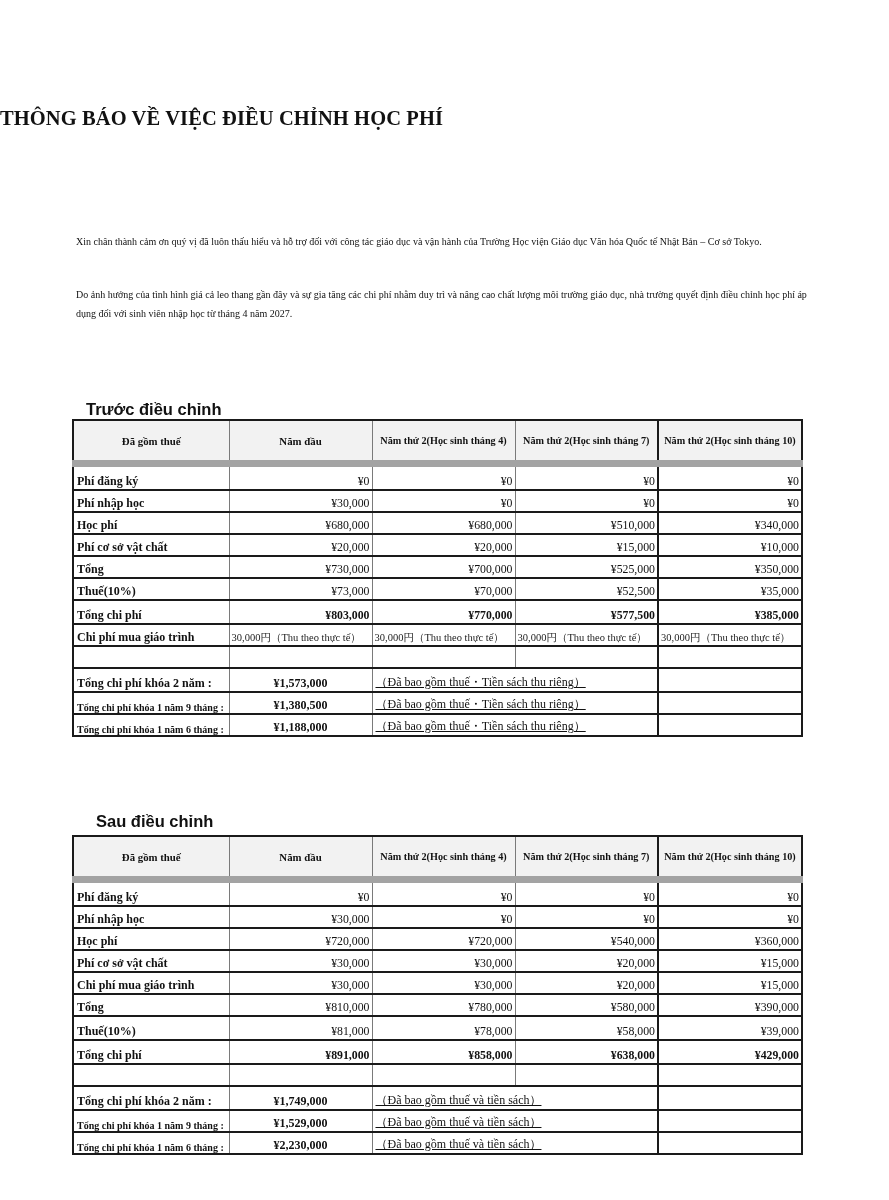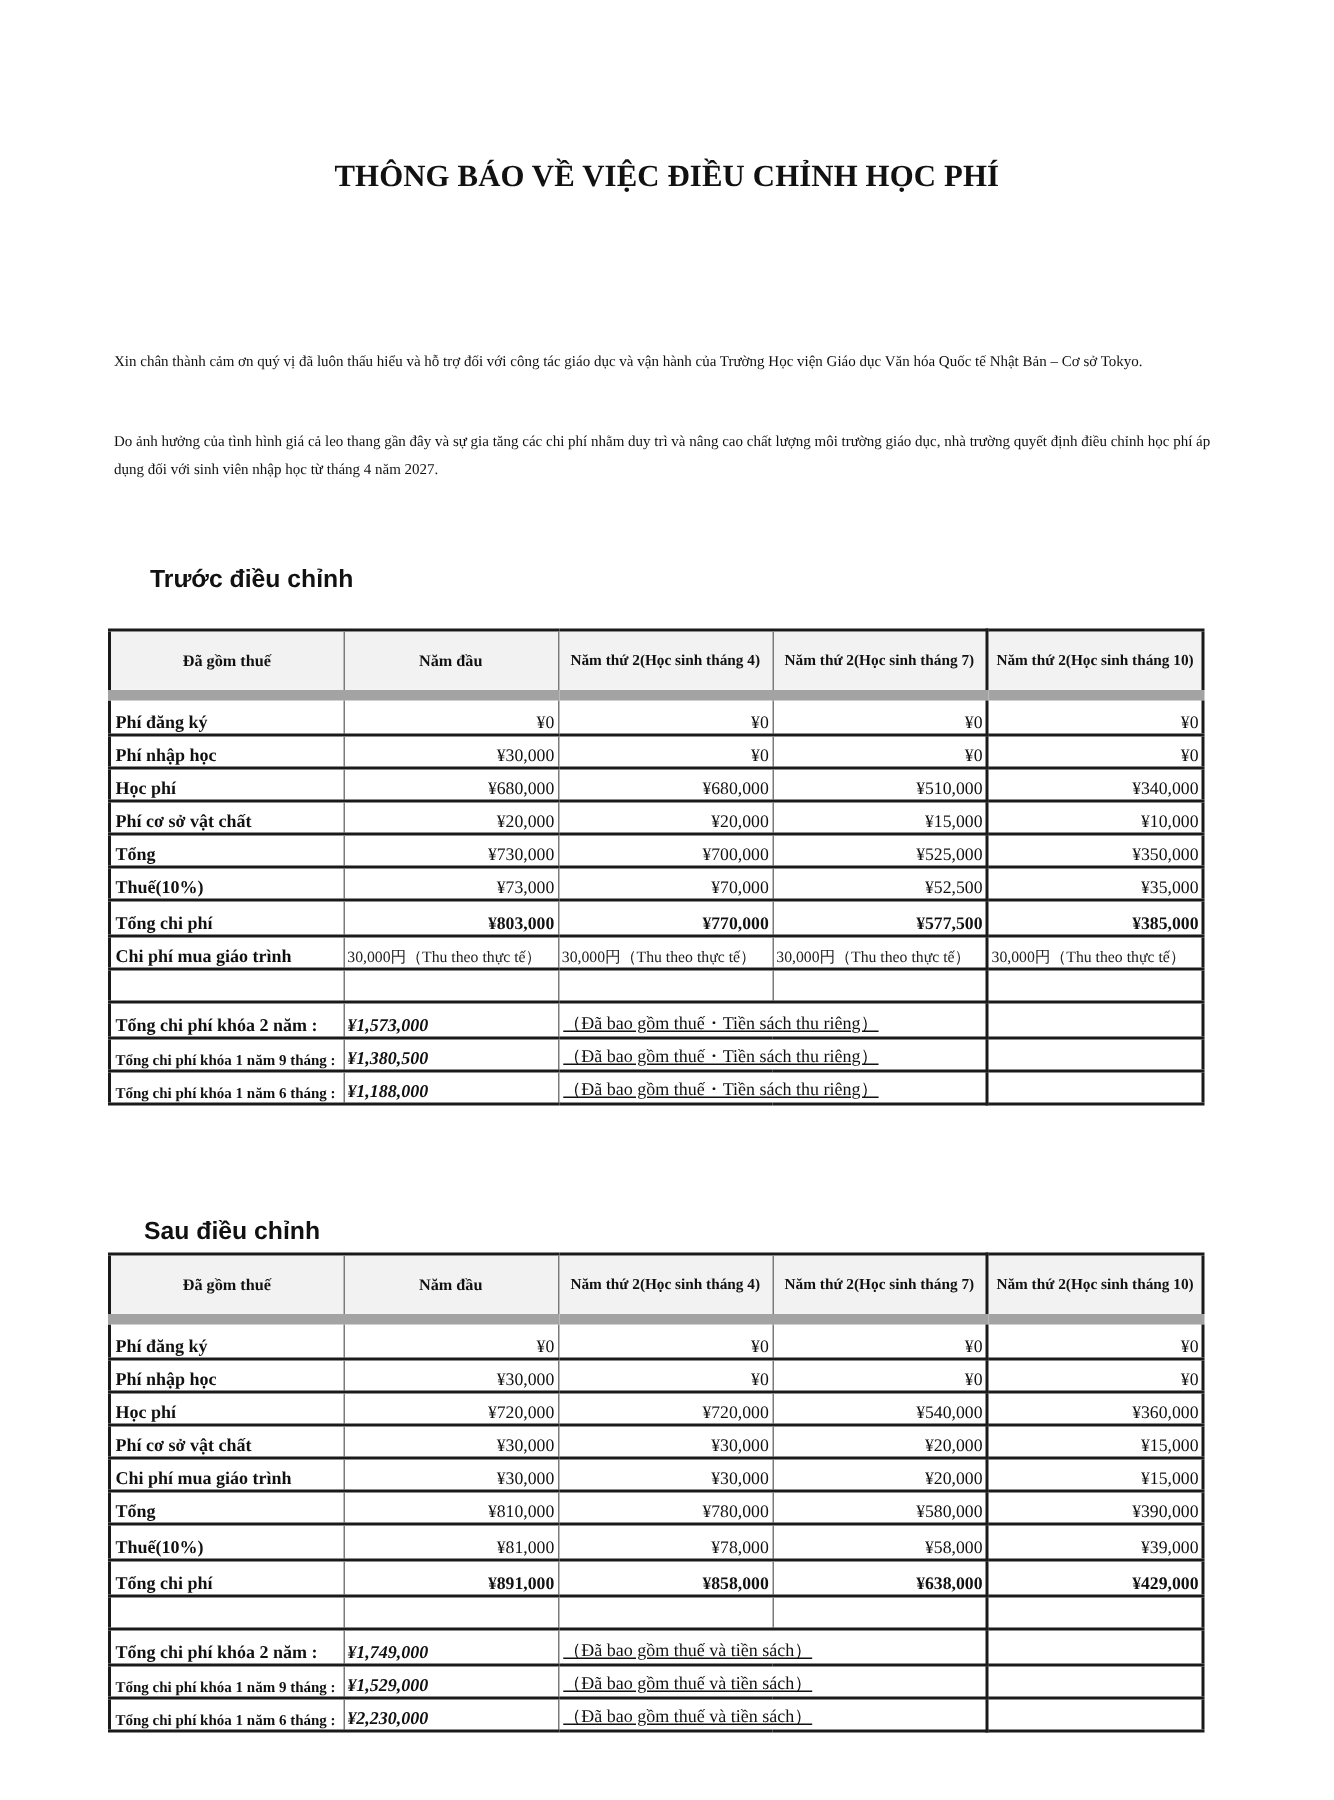--- a/index.html
+++ b/index.html
@@ -1,25 +1,25 @@
 <!DOCTYPE html>
 <html><head>
 <meta charset="utf-8">
 <style>
   html, body { margin:0; padding:0; background:#ffffff; }
   body { width:889px; height:1200px; position:relative; overflow:hidden;
          font-family:"Liberation Serif", "DejaVu Serif", serif; color:#111; }
-  .title { position:absolute; left:0; width:889px; top:107px; text-align:center;
+  .title { position:absolute; left:0; width:889px; top:107px; 
            font-size:20.5px; font-weight:bold; letter-spacing:0.1px; }
   .para { position:absolute; left:76px; width:740px; font-size:10px; line-height:18.5px;margin-top:18px; }
   .p1 { top:215px; }
   .p2 { top:268px; }
   .section-title { position:absolute; font-family:"Liberation Sans", "DejaVu Sans", sans-serif;
                    font-size:16.5px; font-weight:bold; }
-  .st1 { left:86px; top:377px;margin-left:14px; }
+  .st1 { left:86px; top:400px; }
   .st2 { left:96px; top:812px; }
   table.fee { position:absolute; left:72px; border-collapse:collapse; table-layout:fixed;
               width:729px; border:2px solid #1a1a1a; font-size:11.8px; }
   table.fee col.c0 { width:156px; }
   table.fee col.c1 { width:143px; }
   table.fee col.c2 { width:143px; }
   table.fee col.c3 { width:143px; }
   table.fee col.c4 { width:144px; }
   .t1 { top:419px; }
   .t2 { top:835px; }
@@ -31,21 +31,21 @@
   table.fee tr.hdr th.h0, table.fee tr.hdr th.h1 { font-size:10.8px; }
   table.fee td.lbl { font-weight:bold; text-align:left; font-size:12px; padding-left:3px; }
   table.fee td.num { text-align:right; }
   table.fee td.bold { font-weight:bold; }
   table.fee td.note { font-size:10.5px; text-align:left; color:#222; }
   table.fee tr.tall td { height:22px; }
   table.fee tr.spacer td { height:20px; }
   table.fee td.thick-r { border-right:2px solid #1a1a1a; }
   table.fee td.sum-lbl { font-weight:bold; font-size:12px; padding-left:3px;margin-left:16px; }
   table.fee td.sum-lbl.small { font-size:10px; }
-  table.fee td.sum-val { text-align:left; font-weight:bold; font-size:12px;font-style:italic; }
+  table.fee td.sum-val { text-align:center; font-weight:bold; font-size:12px; }
   table.fee td.sum-note { font-size:12px; padding-left:3px;text-decoration:underline; }
 </style>
 </head>
 <body>
 
 <div class="title">THÔNG BÁO VỀ VIỆC ĐIỀU CHỈNH HỌC PHÍ</div>
 
 <div class="para p1">Xin chân thành cảm ơn quý vị đã luôn thấu hiểu và hỗ trợ đối với công tác giáo dục và vận hành của Trường Học viện Giáo dục Văn hóa Quốc tế Nhật Bản – Cơ sở Tokyo.</div>
 <div class="para p2">
   <span>Do ảnh hưởng của tình hình giá cả leo thang gần đây và sự gia tăng các chi phí nhằm duy trì và nâng cao chất lượng môi trường giáo dục, nhà trường quyết định điều chỉnh học phí áp dụng đối với sinh viên nhập học từ tháng 4 năm 2027.</span><br>

